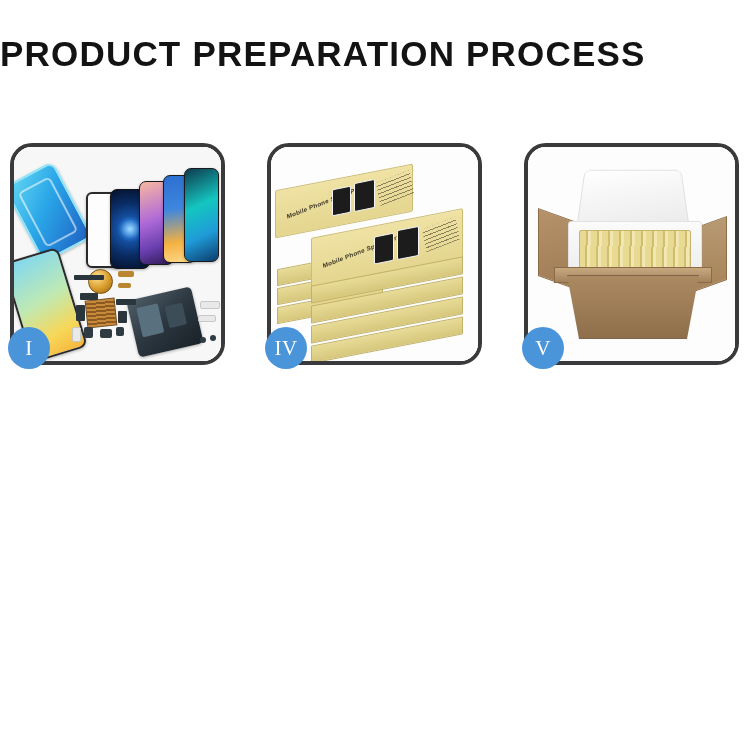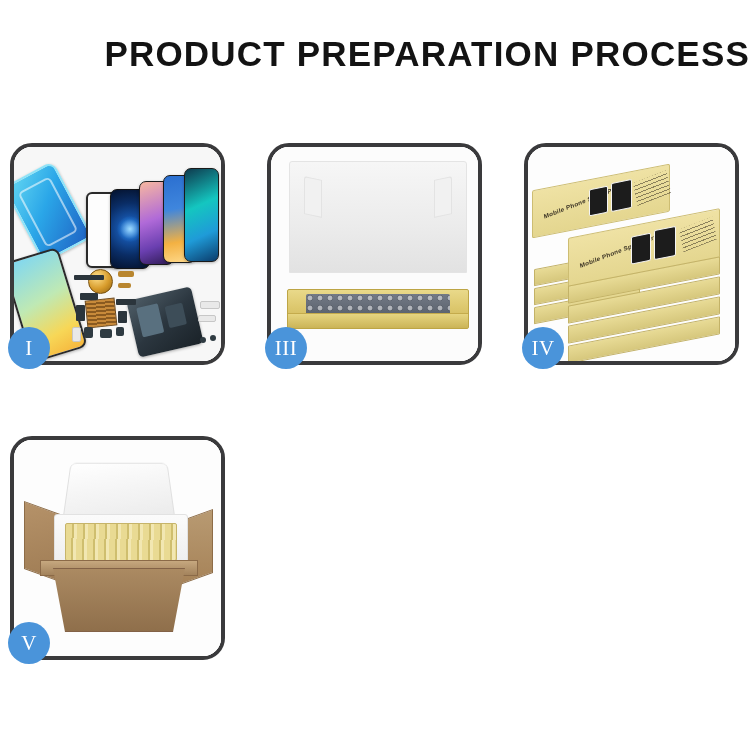--- a/index.html
+++ b/index.html
@@ -11,21 +11,21 @@
     width: 750px;
     height: 750px;
     font-family: "Liberation Sans", sans-serif;
     overflow: hidden;
     position: relative;
   }
 
   
   #header {
     padding-top: 36px;
-    text-align: right;
+    text-align: left;
   }
   #page-title {
     font-family: "Liberation Sans", sans-serif;
     font-size: 35px;
     font-weight: bold;
     letter-spacing: 1.2px;
     color: #131313;
     line-height: 1.05;
     white-space: nowrap;
   }
@@ -406,34 +406,20 @@
       <div class="p1-dot" style="left:102px; top:180px; width:8px; height:9px;"></div>
       <div class="p1-white" style="left:186px; top:154px; width:18px; height:6px;"></div>
       <div class="p1-white" style="left:184px; top:168px; width:16px; height:5px;"></div>
       <div class="p1-dot" style="left:186px; top:190px; width:6px; height:6px; border-radius:50%;"></div>
       <div class="p1-dot" style="left:196px; top:188px; width:6px; height:6px; border-radius:50%;"></div>
     </div>
     <div class="step-badge">I</div>
   </div>
 
 
-  <div class="step-panel">
-    <div class="panel-clip">
-      <div class="p3-bg"></div>
-      <div class="p3-lid">
-        <div class="p3-lid-fold-l"></div>
-        <div class="p3-lid-fold-r"></div>
-      </div>
-      <div class="p3-tray">
-        <div class="p3-bubble-item"></div>
-        <div class="p3-tray-front"></div>
-      </div>
-    </div>
-    <div class="step-badge">III</div>
-  </div>
 
   <div class="step-panel">
     <div class="panel-clip">
       <div class="p4-bg"></div>
 
       <div class="ybox-edge" style="left:6px;  top:112px; width:104px; height:15px; transform:skewY(-11deg);"></div>
       <div class="ybox-edge" style="left:6px;  top:131px; width:104px; height:15px; transform:skewY(-11deg);"></div>
       <div class="ybox-edge" style="left:6px;  top:150px; width:104px; height:15px; transform:skewY(-11deg);"></div>
 
       <div class="ybox" style="left:4px; top:30px; width:136px; height:46px; transform:skewY(-11deg);">

